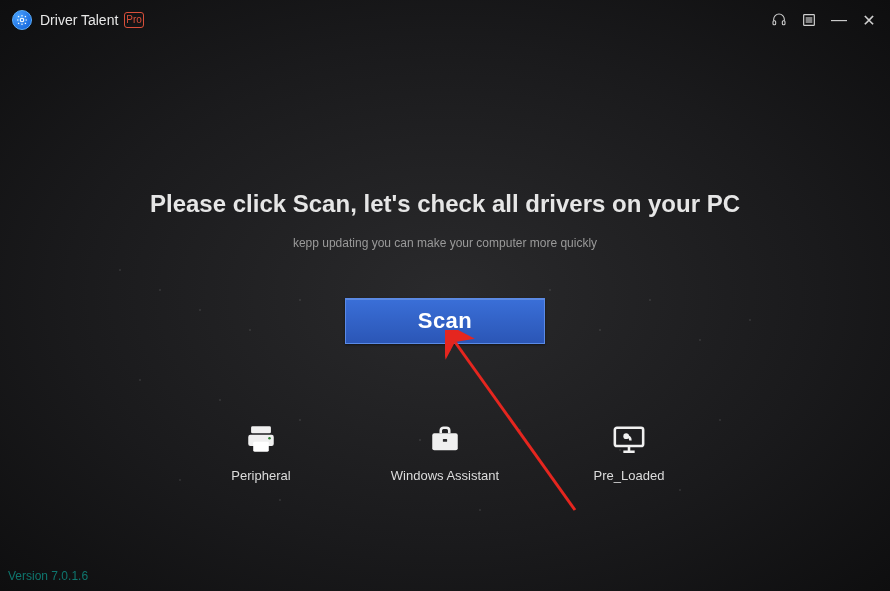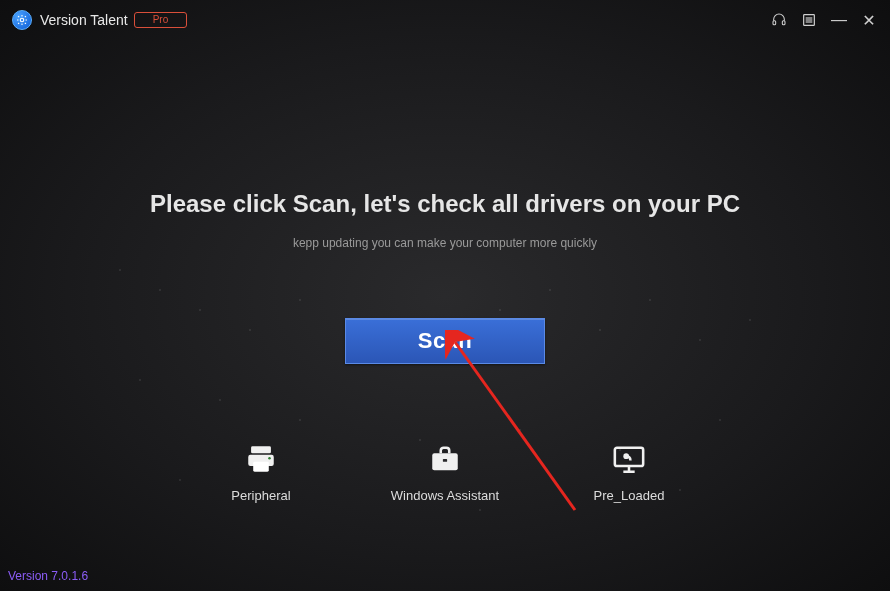--- a/index.html
+++ b/index.html
@@ -33,21 +33,21 @@
   .app-title {
     color: #e8e8e8;
     font-size: 14px;
     font-weight: 400;
     margin-right: 6px;
   }
   .pro-badge {
     border: 1px solid #d94f3a;
     color: #d94f3a;
     font-size: 10px;
-    padding: 1px 18px;
+    padding: 1px 1px;
     border-radius: 3px;
     line-height: 12px;
   }
   .titlebar-right {
     margin-left: auto;
     display: flex;
     align-items: center;
     gap: 12px;
   }
   .tb-icon {
@@ -84,21 +84,21 @@
     font-weight: 600;
     text-align: left;
   }
   .subline {
     margin-top: 18px;
     color: #9a9a9a;
     font-size: 12px;
     text-align: center;
   }
   .scan-btn {
-    margin-top: 68px;
+    margin-top: 48px;
     width: 200px;
     height: 46px;
     background: linear-gradient(to bottom, #3a6fd8, #2b56b6);
     border: 1px solid #5a8ae6;
     color: #ffffff;
     font-size: 22px;
     font-weight: 600;
     letter-spacing: 0.5px;
     cursor: pointer;
     box-shadow: 0 1px 2px rgba(0,0,0,0.5), inset 0 1px 0 rgba(255,255,255,0.18);
@@ -127,21 +127,21 @@
   .cat-label {
     margin-top: 12px;
     font-size: 13px;
     color: #dcdcdc;
   }
   .version {
     position: absolute;
     left: 8px;
     bottom: 8px;
     font-size: 12px;
-    color: #8b5cf6;
+    color: #0f766e;
   }
   .arrow {
     position: absolute;
     left: 445px;
     top: 330px;
     pointer-events: none;
   }
   .worldmap {
     position: absolute;
     top: 200px;
@@ -183,21 +183,21 @@
 
 <div class="worldmap"></div>
 
 <div class="titlebar">
   <div class="logo">
     <svg viewBox="0 0 24 24" fill="none" stroke="#fff" stroke-width="2.2">
         <circle cx="12" cy="12" r="3.5"></circle>
         <path d="M12 2v3M12 19v3M4.2 4.2l2.1 2.1M17.7 17.7l2.1 2.1M2 12h3M19 12h3M4.2 19.8l2.1-2.1M17.7 6.3l2.1-2.1"></path>
       </svg>
   </div>
-  <div class="app-title">Version Talent</div>
+  <div class="app-title">Driver Talent</div>
   <div class="pro-badge">Pro</div>
   <div class="titlebar-right">
     <div class="tb-icon">
       <svg viewBox="0 0 24 24" fill="none" stroke="currentColor" stroke-width="1.6">
           <path d="M4 13v-2a8 8 0 0 1 16 0v2"></path>
           <rect x="3" y="13" width="4" height="6" rx="1.5"></rect>
           <rect x="17" y="13" width="4" height="6" rx="1.5"></rect>
         </svg>
     </div>
     <div class="tb-icon">

